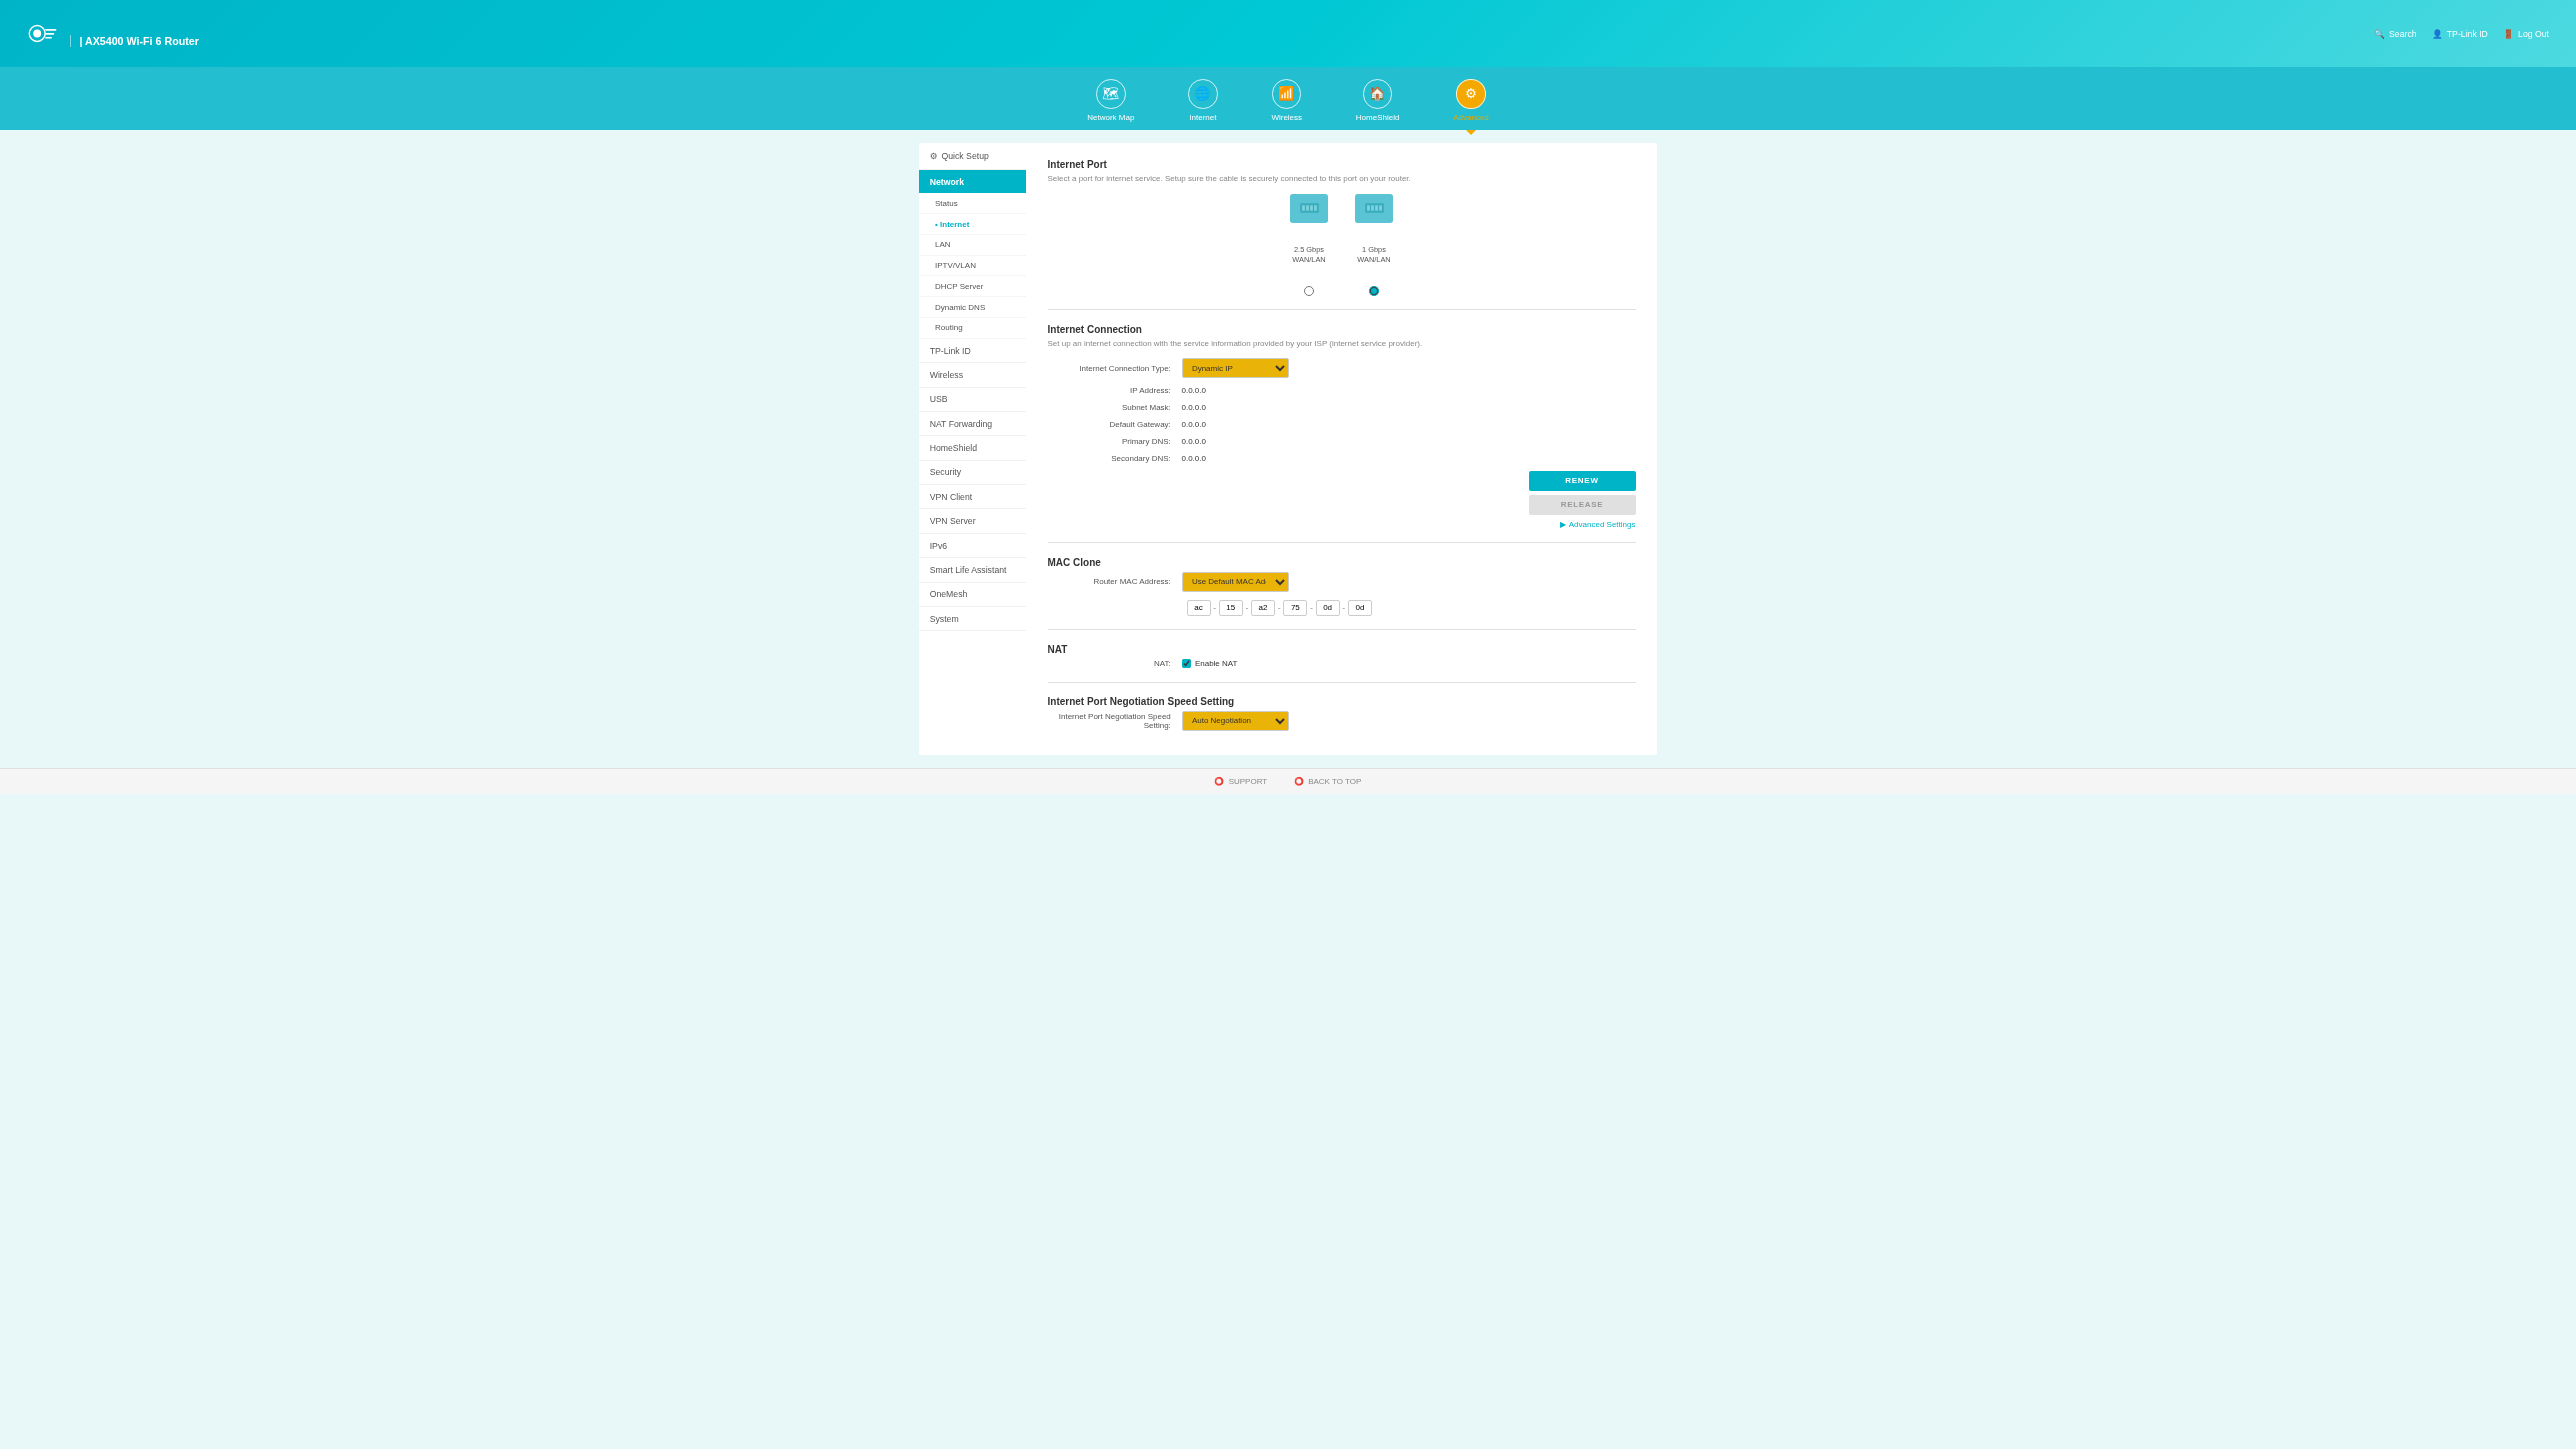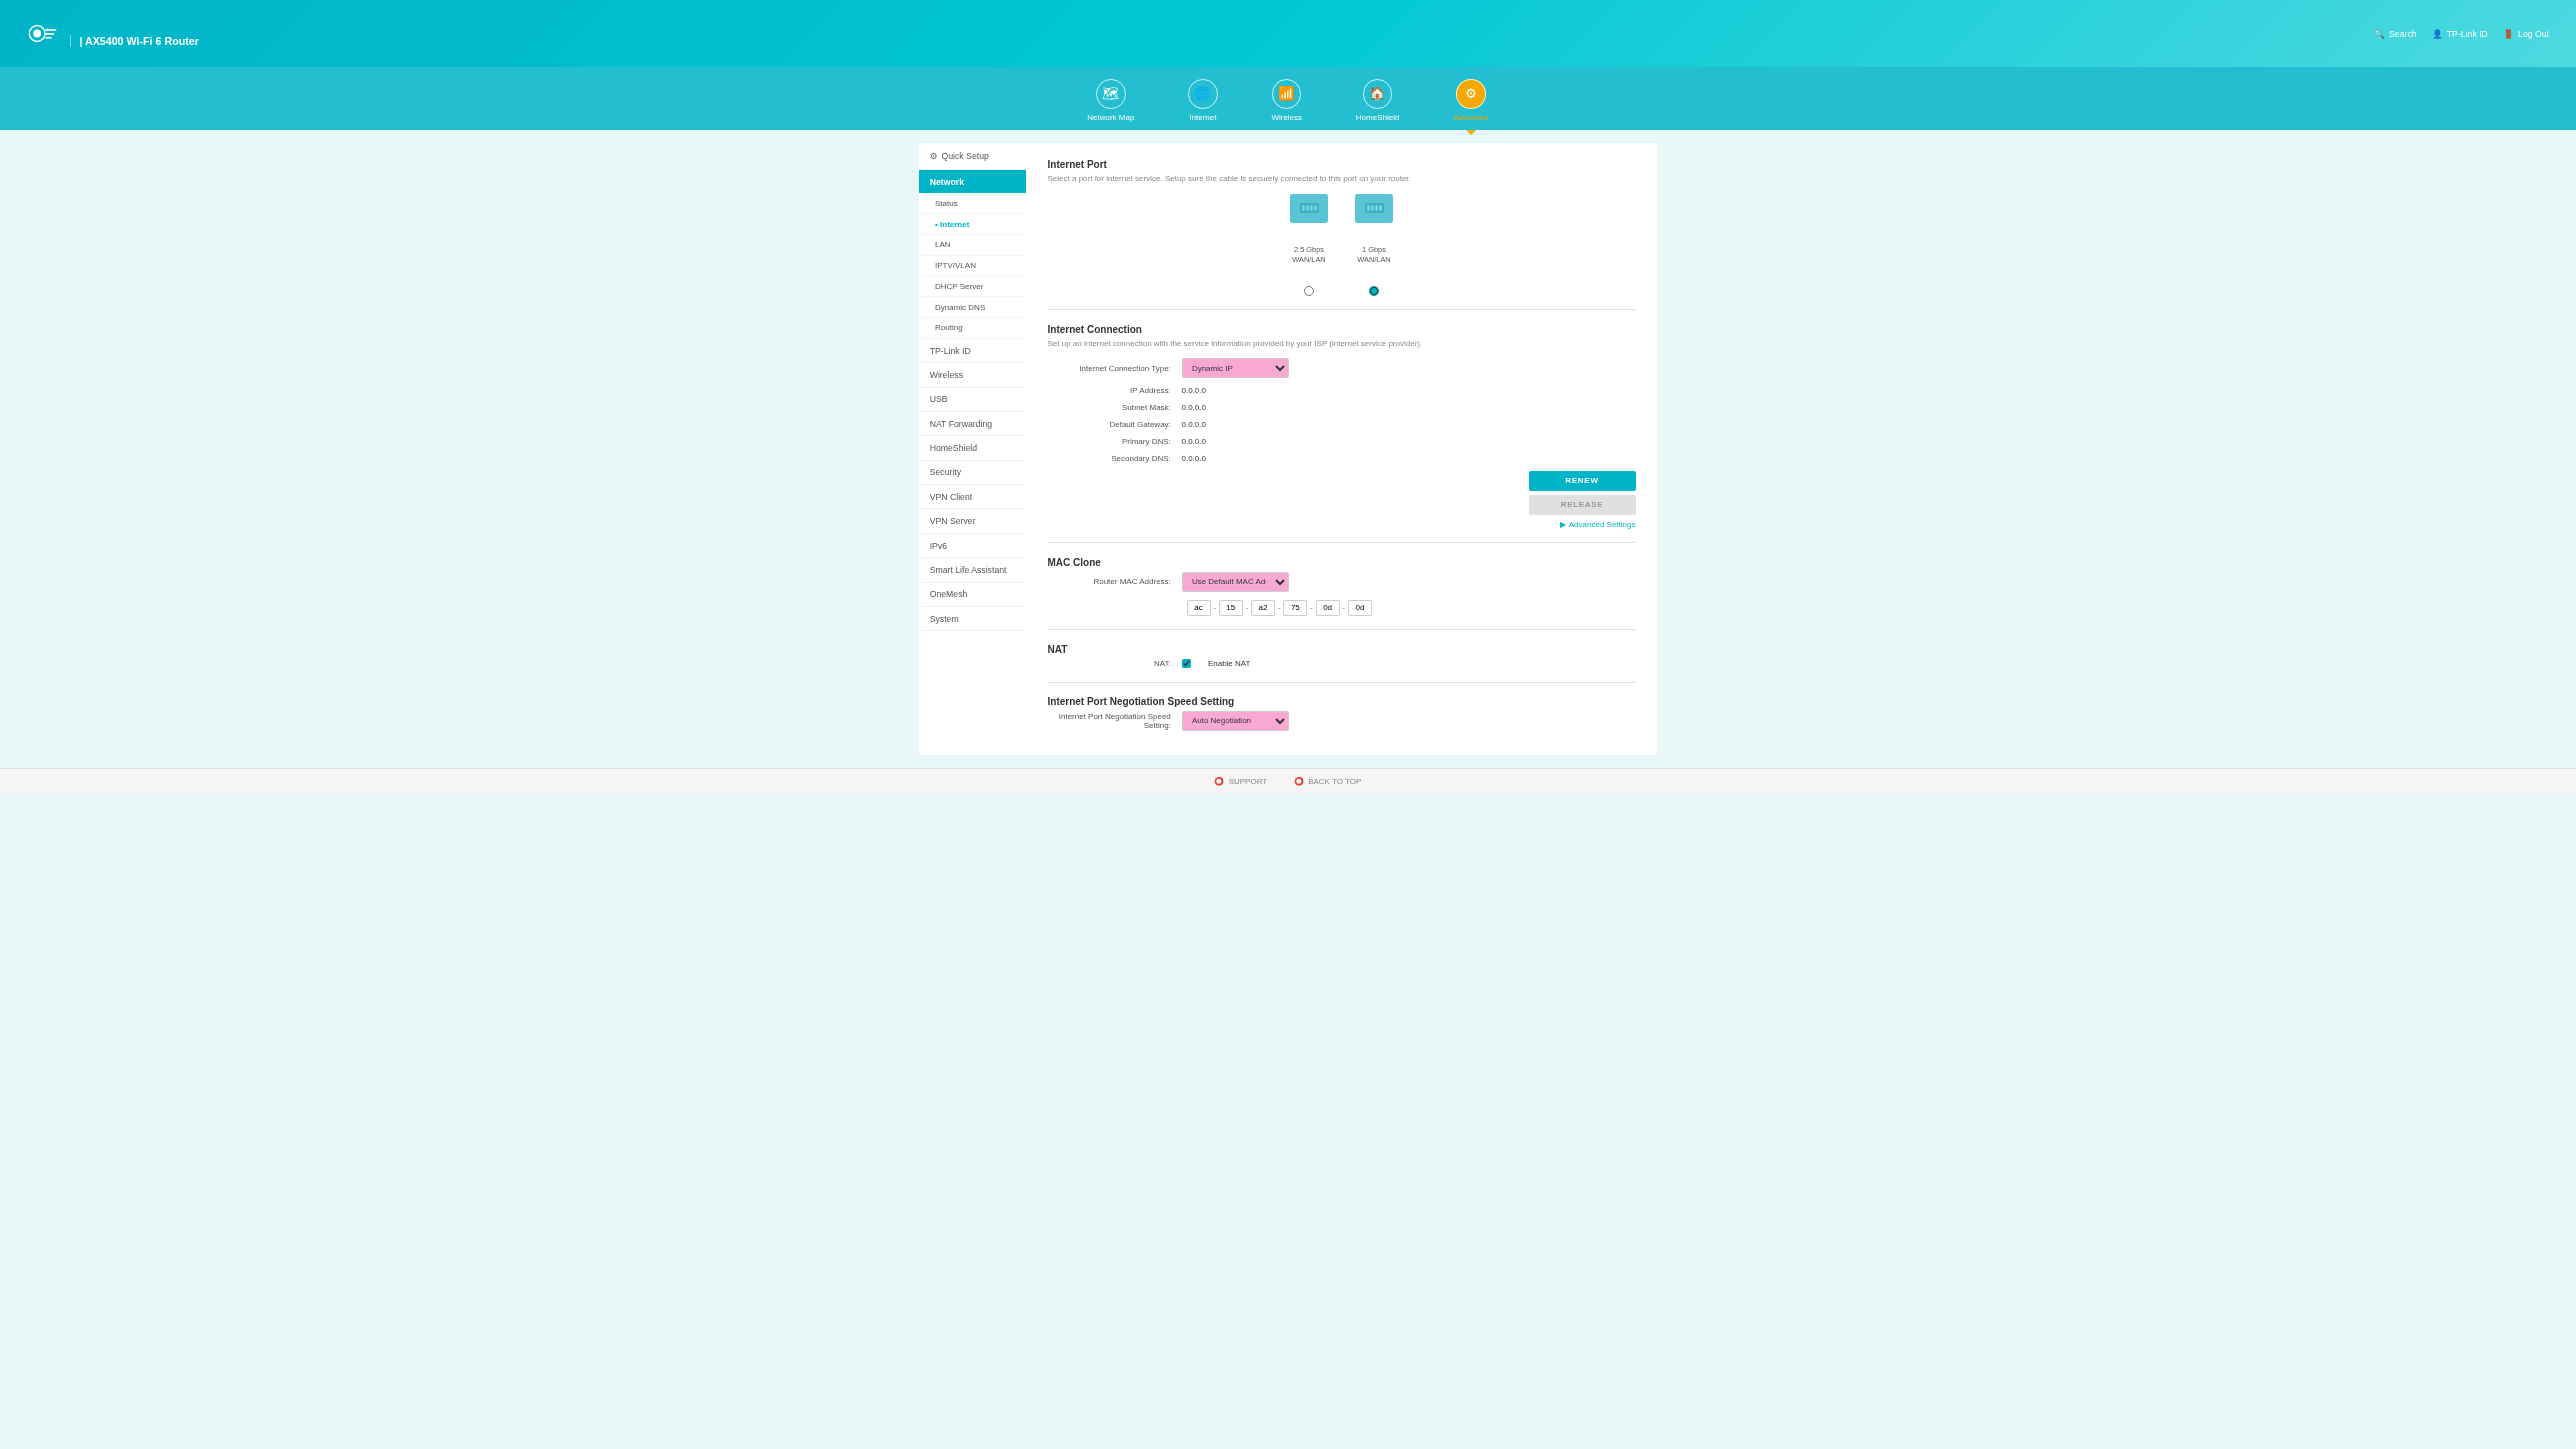--- a/index.html
+++ b/index.html
@@ -232,21 +232,21 @@
       color: #333;
       font-size: 8px;
     }
     .form-select {
       width: 107px;
       padding: 3.4px 5.4px;
       border: 0.7px solid #ccc;
       border-radius: 2px;
       font-size: 8px;
       color: #333;
-      background: #f9a8d4;
+      background: #eab308;
       cursor: pointer;
     }
 
     
     .btn-renew {
       width: 107px;
       padding: 5.4px;
       background: #00b4c8;
       color: white;
       border: none;
@@ -295,21 +295,21 @@
       text-align: center;
     }
     .mac-separator {
       color: #999;
     }
 
     
     .checkbox-row {
       display: flex;
       align-items: center;
-      gap: 17px;
+      gap: 4px;
       font-size: 8px;
       color: #333;
     }
     .nat-checkbox {
       accent-color: #00b4c8;
       width: 9.4px;
       height: 9.4px;
     }
 
     

